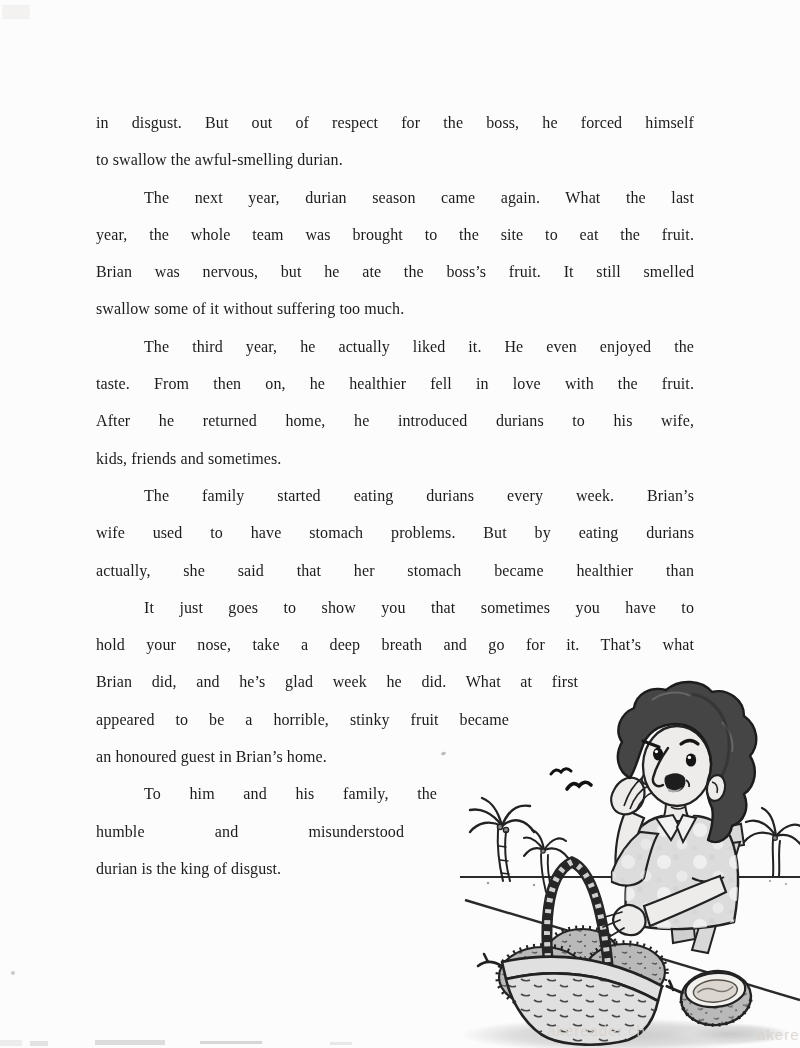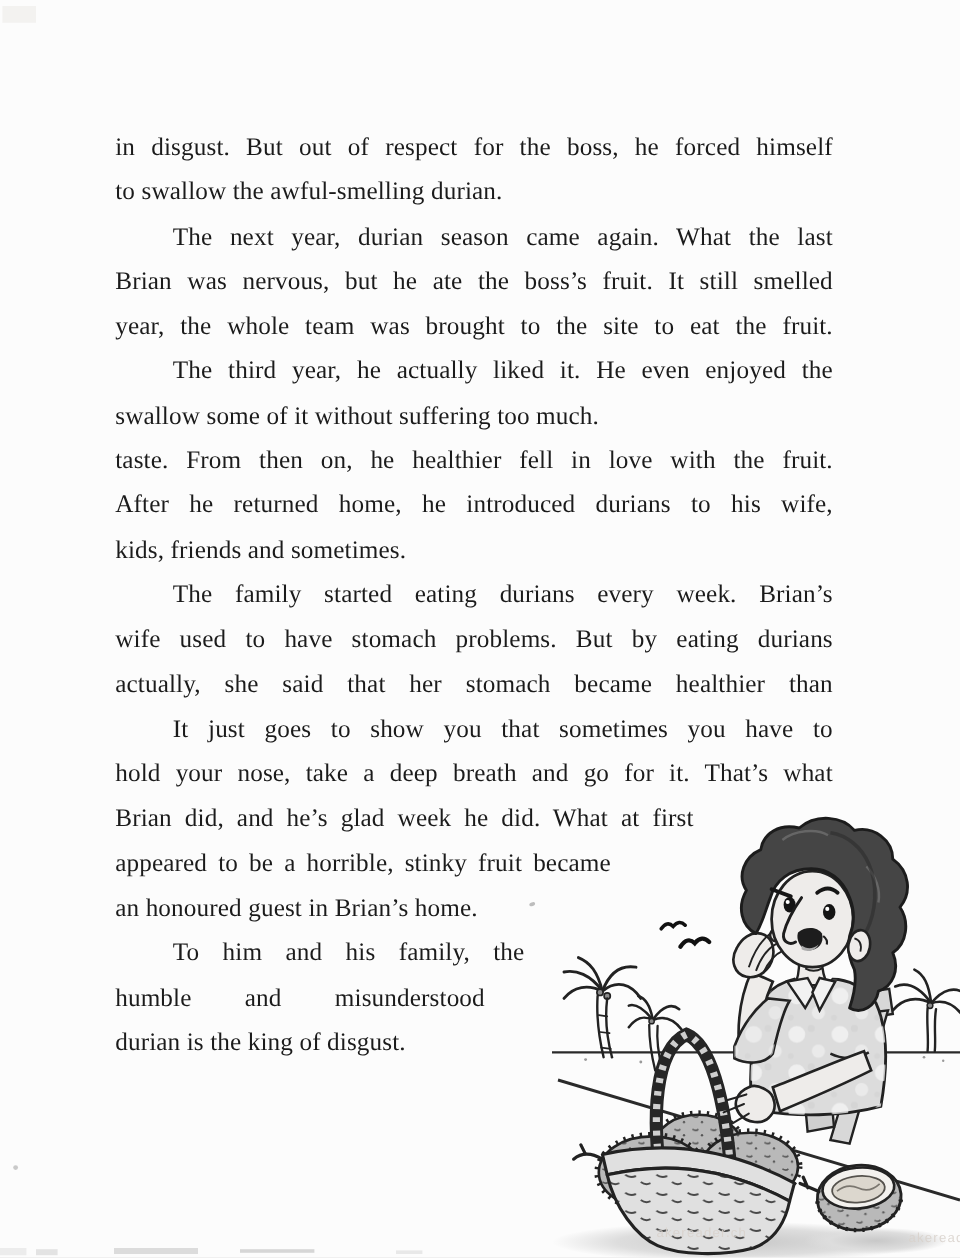--- a/index.html
+++ b/index.html
@@ -1,25 +1,25 @@
 <!DOCTYPE html>
 <html style="--paper: #fcfcfc; --ink: #1b1b1b; --outline: #222222; --hair: #454545; --skin: #eeecea; --shirt: #dcdcdc; --durian: #b9b9b9; --basket: #e0e0e0; --shadow: #d6d6d6; --watermark: #d9d2cc;"><head>
 <meta charset="utf-8">
 <style>
   html,body{margin:0;padding:0;background:#e8e8e8;}
   .page{position:relative;width:800px;height:1048px;background:var(--paper,#fcfcfc);overflow:hidden;
         font-family:"Liberation Serif",serif;}
   .text-block{position:absolute;left:96px;top:104px;width:598px;color:var(--ink,#1b1b1b);
-        font-size:21px;letter-spacing:.1px;}
+        font-size:16px;letter-spacing:.1px;}
   .ln{height:37.3px;line-height:37.3px;overflow:visible;}
   .j{text-align:justify;text-align-last:justify;}
   .ind{text-indent:48px;}
   .w17{width:482px}.w18{width:413px}.w20{width:341px}.w21{width:308px}
   .illu{position:absolute;left:440px;top:630px;width:360px;height:418px;}
-  .wm{position:absolute;font-family:"Liberation Sans",sans-serif;font-size:11px;letter-spacing:1px;
+  .wm{position:absolute;font-family:"Liberation Sans",sans-serif;font-size:15px;letter-spacing:1px;
       color:var(--watermark,#d9d2cc);opacity:.85;pointer-events:none;}
   .wm-main{left:547px;top:1022px;}
   .wm-edge{left:757px;top:1026px;}
   .artifact{position:absolute;pointer-events:none;}
   .a-top{left:2px;top:5px;width:28px;height:14px;background:#f3f2f0;}
   .speck1{left:11px;top:971px;width:4px;height:4px;border-radius:50%;background:#c9c9c9;}
   .speck2{left:441px;top:752px;width:5px;height:3px;border-radius:50%;background:#bdbdbd;transform:rotate(-20deg);}
   .b1{left:0;top:1040px;width:22px;height:6px;background:#ececec;}
   .b2{left:30px;top:1041px;width:18px;height:5px;background:#e3e3e3;}
   .b3{left:95px;top:1040px;width:70px;height:5px;background:#dcdcdc;}
@@ -33,24 +33,24 @@
 <div class="page">
 
   <div class="artifact a-top"></div>
   <div class="artifact speck1"></div>
   <div class="artifact speck2"></div>
 
   <div class="text-block">
     <div class="ln j">in disgust. But out of respect for the boss, he forced himself</div>
     <div class="ln">to swallow the awful-smelling durian.</div>
     <div class="ln j ind">The next year, durian season came again. What the last</div>
+    <div class="ln j">year, the whole team was brought to the site to eat the fruit.</div>
     <div class="ln j">Brian was nervous, but he ate the boss’s fruit. It still smelled</div>
-    <div class="ln j">year, the whole team was brought to the site to eat the fruit.</div>
+    <div class="ln">swallow some of it without suffering too much.</div>
     <div class="ln j ind">The third year, he actually liked it. He even enjoyed the</div>
-    <div class="ln">swallow some of it without suffering too much.</div>
     <div class="ln j">taste. From then on, he healthier fell in love with the fruit.</div>
     <div class="ln j">After he returned home, he introduced durians to his wife,</div>
     <div class="ln">kids, friends and sometimes.</div>
     <div class="ln j ind">The family started eating durians every week. Brian’s</div>
     <div class="ln j">wife used to have stomach problems. But by eating durians</div>
     <div class="ln j">actually, she said that her stomach became healthier than</div>
     <div class="ln j ind">It just goes to show you that sometimes you have to</div>
     <div class="ln j">hold your nose, take a deep breath and go for it. That’s what</div>
     <div class="ln j w17">Brian did, and he’s glad week he did. What at first</div>
     <div class="ln j w18">appeared to be a horrible, stinky fruit became</div>

